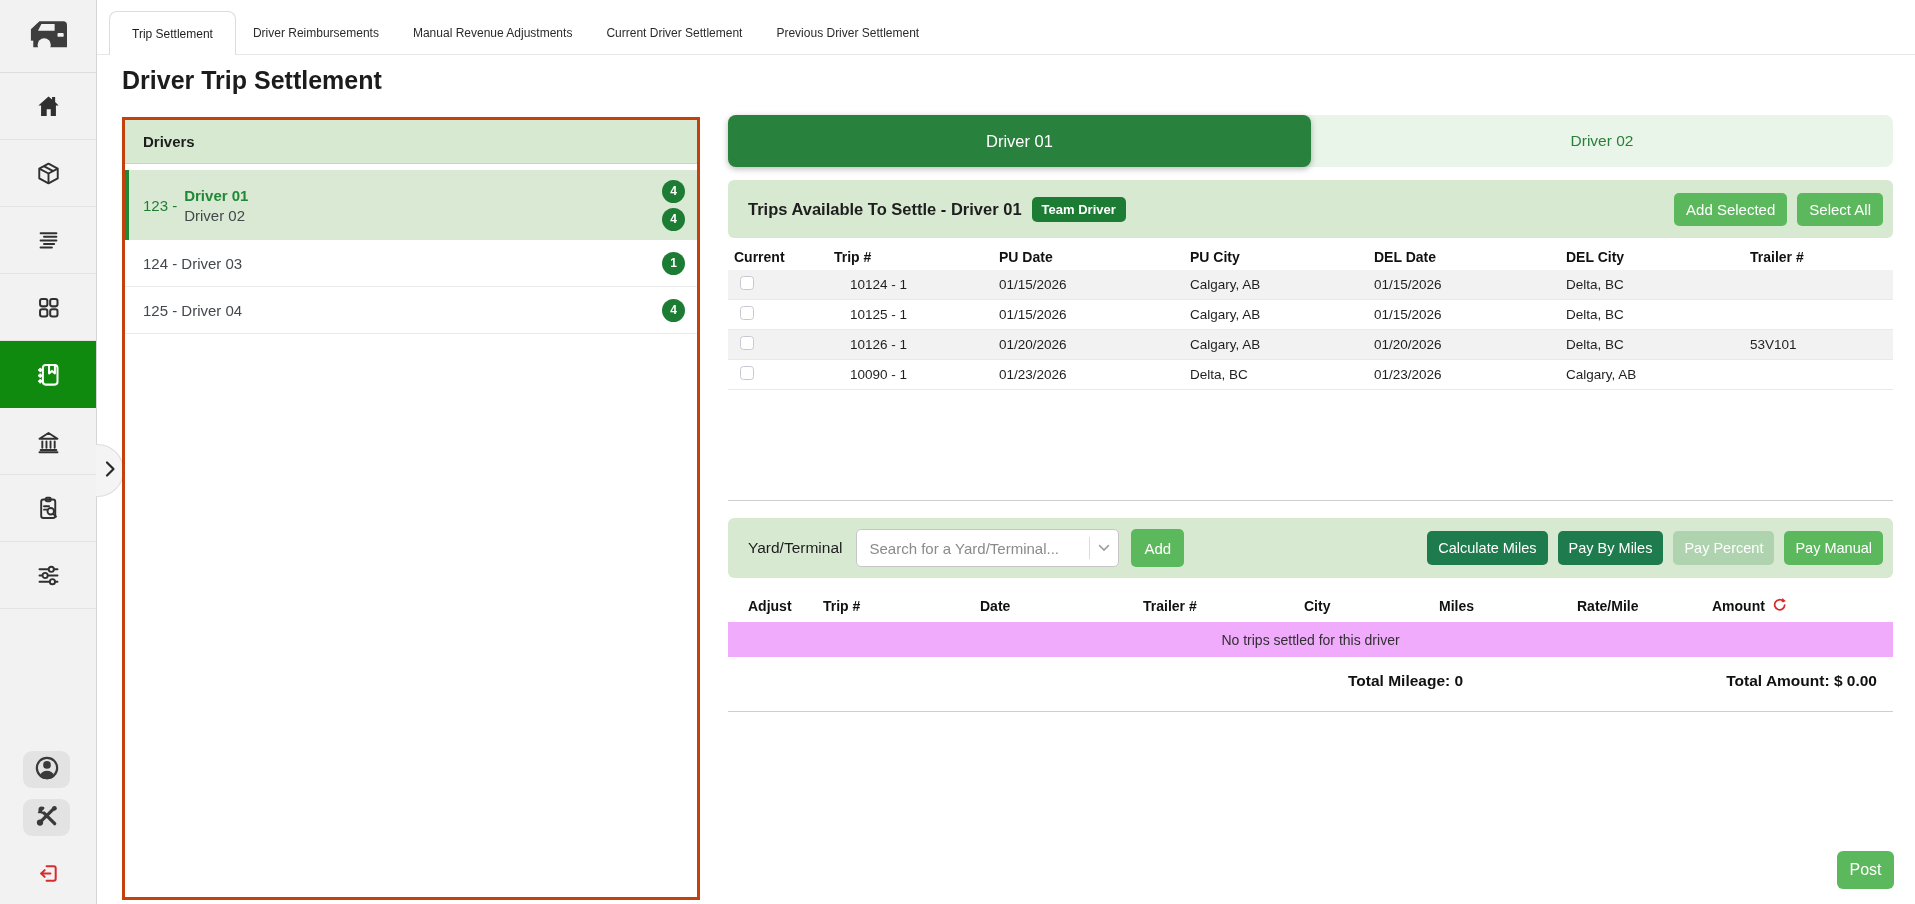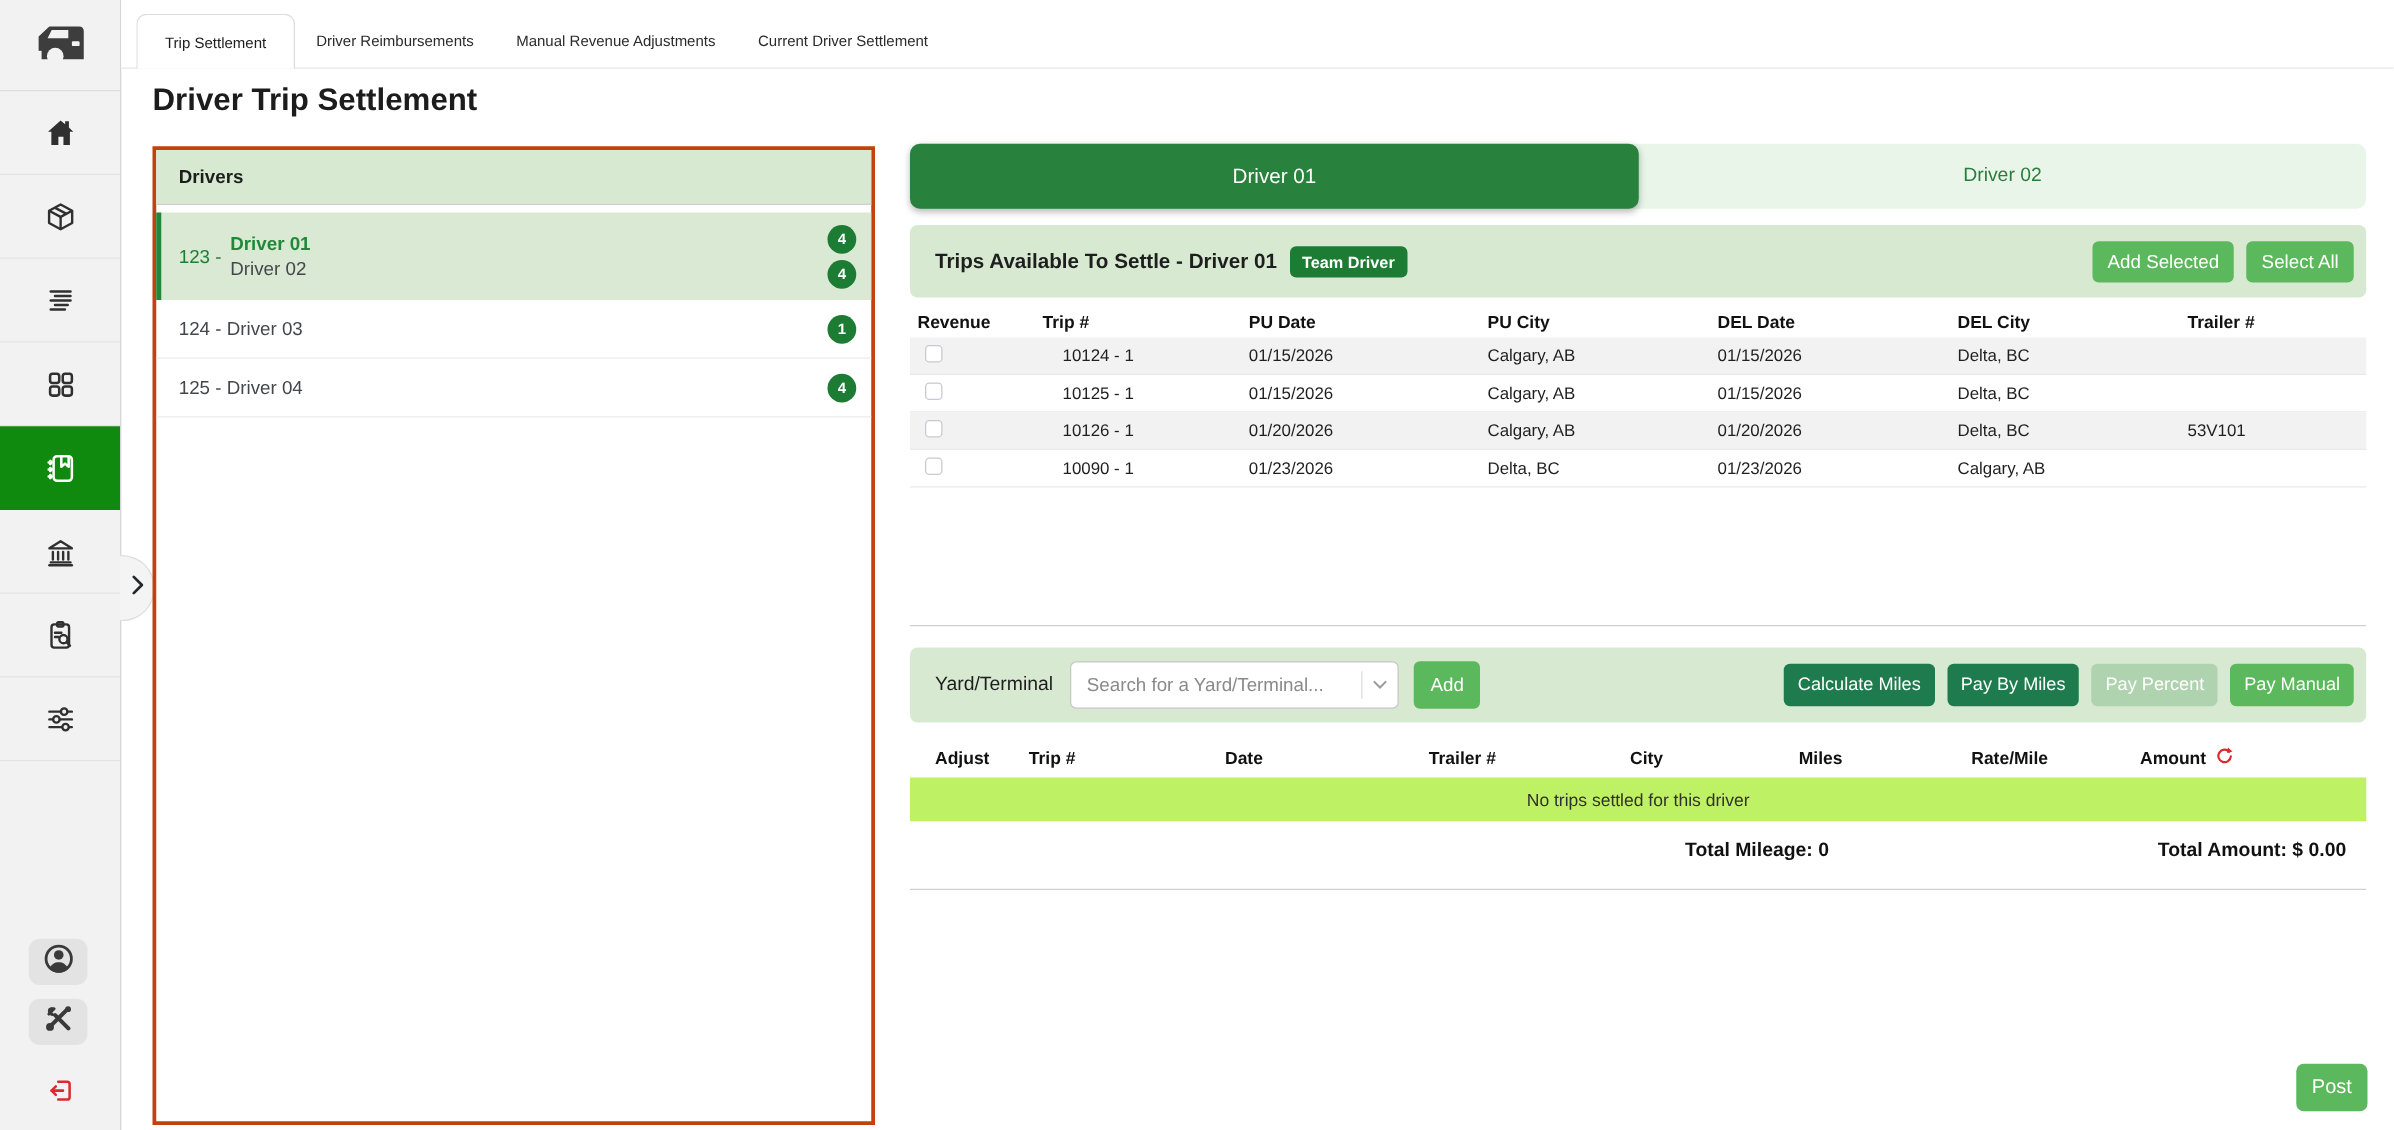--- a/index.html
+++ b/index.html
@@ -92,21 +92,21 @@
     margin-left:10px; cursor:pointer; white-space:nowrap; }
   .pay-dark { background:#1e7b4d; }
   .pay-pale { background:#aed3ae; }
   .pay-mid  { background:#5cb85c; }
   
   .settled-header { position:absolute; left:728px; top:590px; width:1165px; height:32px; display:grid;
     grid-template-columns:95px 157px 163px 161px 135px 138px 135px 1fr; align-items:center;
     font-weight:700; font-size:14px; color:#111; }
   .settled-header > div:first-child { padding-left:20px; }
   .amount-cell { display:flex; align-items:center; gap:7px; }
-  .no-trips { position:absolute; left:728px; top:622px; width:1165px; height:35px; background:#bef264;
+  .no-trips { position:absolute; left:728px; top:622px; width:1165px; height:35px; background:#f0abfc;
     display:flex; align-items:center; justify-content:center; font-size:14px; color:#303030; }
   .totals { position:absolute; left:728px; top:657px; width:1165px; height:55px; border-bottom:1px solid #cfcfcf; }
   .total-mileage { position:absolute; left:620px; top:15px; font-weight:700; font-size:15.5px; color:#111; }
   .total-amount { position:absolute; right:16px; top:15px; font-weight:700; font-size:15.5px; color:#111; }
   .post-btn { position:absolute; left:1837px; top:851px; width:57px; height:38px; background:#5cb85c;
     color:#fff; border:none; border-radius:6px; font-size:16px; display:flex; align-items:center;
     justify-content:center; cursor:pointer; }
 </style>
 </head>
 <body>
@@ -260,20 +260,21 @@
         </svg>
       </span>
     </div>
   </div>
 
   <div class="tabbar">
     <div class="top-tab active">Trip Settlement</div>
     <div class="top-tab">Driver Reimbursements</div>
     <div class="top-tab">Manual Revenue Adjustments</div>
     <div class="top-tab">Current Driver Settlement</div>
+    <div class="top-tab">Previous Driver Settlement</div>
   </div>
 
   <div class="page-title">Driver Trip Settlement</div>
 
   <div class="drivers-panel">
     <div class="dp-header">Drivers</div>
 
     <div class="dp-sel">
       <span class="dp-code">123 -</span>
       <span class="dp-names">
@@ -305,21 +306,21 @@
   <div class="trips-bar">
     <span class="trips-title">Trips Available To Settle - Driver 01</span>
     <span class="team-pill">Team Driver</span>
     <span class="spacer"></span>
     <button class="btn-green">Add Selected</button>
     <button class="btn-green">Select All</button>
   </div>
 
   <div class="trips-table">
     <div class="tt-row tt-head">
-      <div>Revenue</div>
+      <div>Current</div>
       <div>Trip #</div>
       <div>PU Date</div>
       <div>PU City</div>
       <div>DEL Date</div>
       <div>DEL City</div>
       <div>Trailer #</div>
     </div>
 
     <div class="tt-row tt-data alt">
       <div><span class="cb"></span></div>

